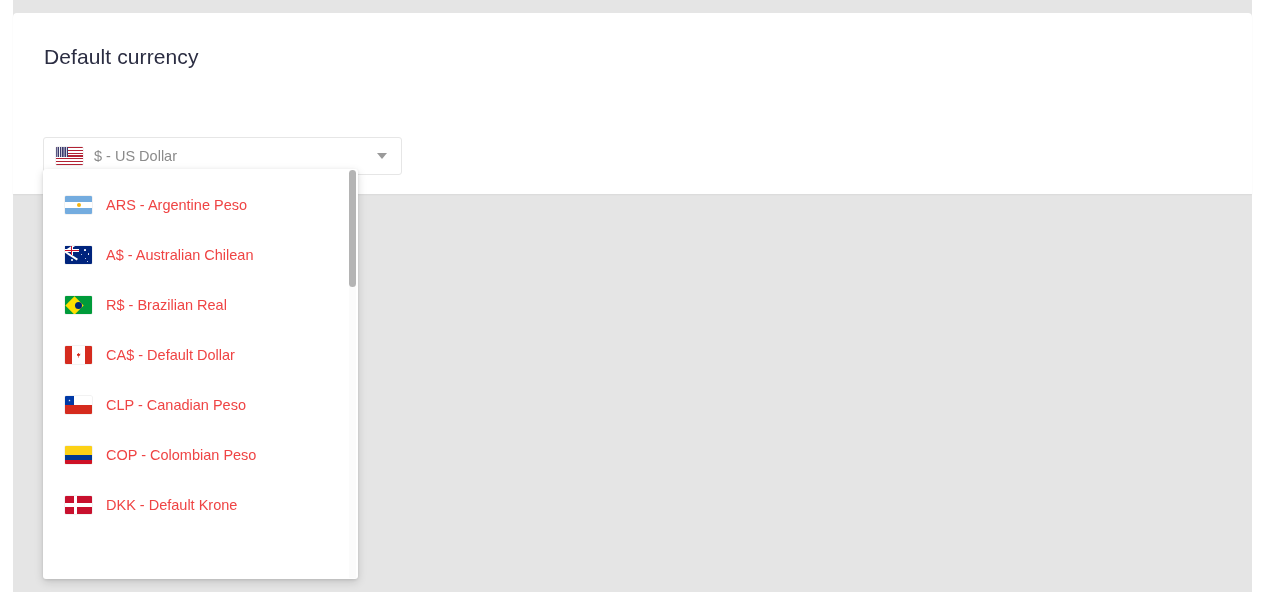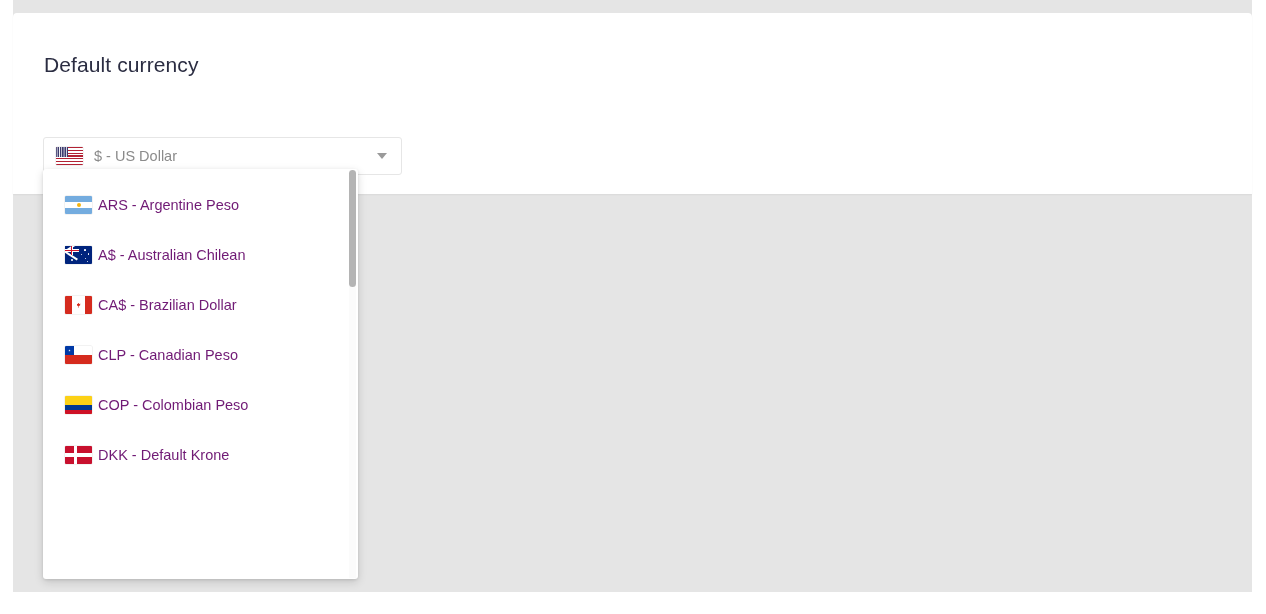--- a/index.html
+++ b/index.html
@@ -33,21 +33,21 @@
     width: 1239px;
     height: 181px;
     background: #ffffff;
     border-radius: 4px 4px 0 0;
     box-shadow: 0 1px 2px rgba(0,0,0,0.05);
   }
 
   .card-title {
     position: absolute;
     left: 31px;
-    top: 40px;
+    top: 32px;
     font-size: 21px;
     font-weight: 400;
     color: #2b2d42;
     letter-spacing: 0.1px;
     white-space: nowrap;
   }
 
   
   .select-control {
     position: absolute;
@@ -102,22 +102,22 @@
   .option {
     height: 50px;
     display: flex;
     align-items: center;
     padding-left: 22px;
     box-sizing: border-box;
     cursor: pointer;
   }
   .option-label {
     font-size: 14.5px;
-    color: #701a75;
-    margin-left: 6px;
+    color: #ef4444;
+    margin-left: 14px;
     white-space: nowrap;
   }
 
   
   .scroll-track {
     position: absolute;
     right: 2px;
     top: 1px;
     width: 7px;
     height: 408px;
@@ -271,28 +271,35 @@
         <i class="st s1"></i>
         <i class="st s2"></i>
         <i class="st s3"></i>
         <i class="st s4"></i>
         <i class="st s5"></i>
         <i class="st s6"></i>
       </span>
       <span class="option-label">A$ - Australian Chilean</span>
     </div>
 
+    <div class="option">
+      <span class="flag fl-br">
+        <i class="rhomb"></i>
+        <i class="globe"></i>
+      </span>
+      <span class="option-label">R$ - Brazilian Real</span>
+    </div>
 
     <div class="option">
       <span class="flag fl-ca">
         <i class="bl"></i>
         <i class="br"></i>
         <i class="leaf"></i>
       </span>
-      <span class="option-label">CA$ - Brazilian Dollar</span>
+      <span class="option-label">CA$ - Default Dollar</span>
     </div>
 
 
     <div class="option">
       <span class="flag fl-cl">
         <i class="red"></i>
         <i class="blue"></i>
         <i class="star"></i>
       </span>
       <span class="option-label">CLP - Canadian Peso</span>

